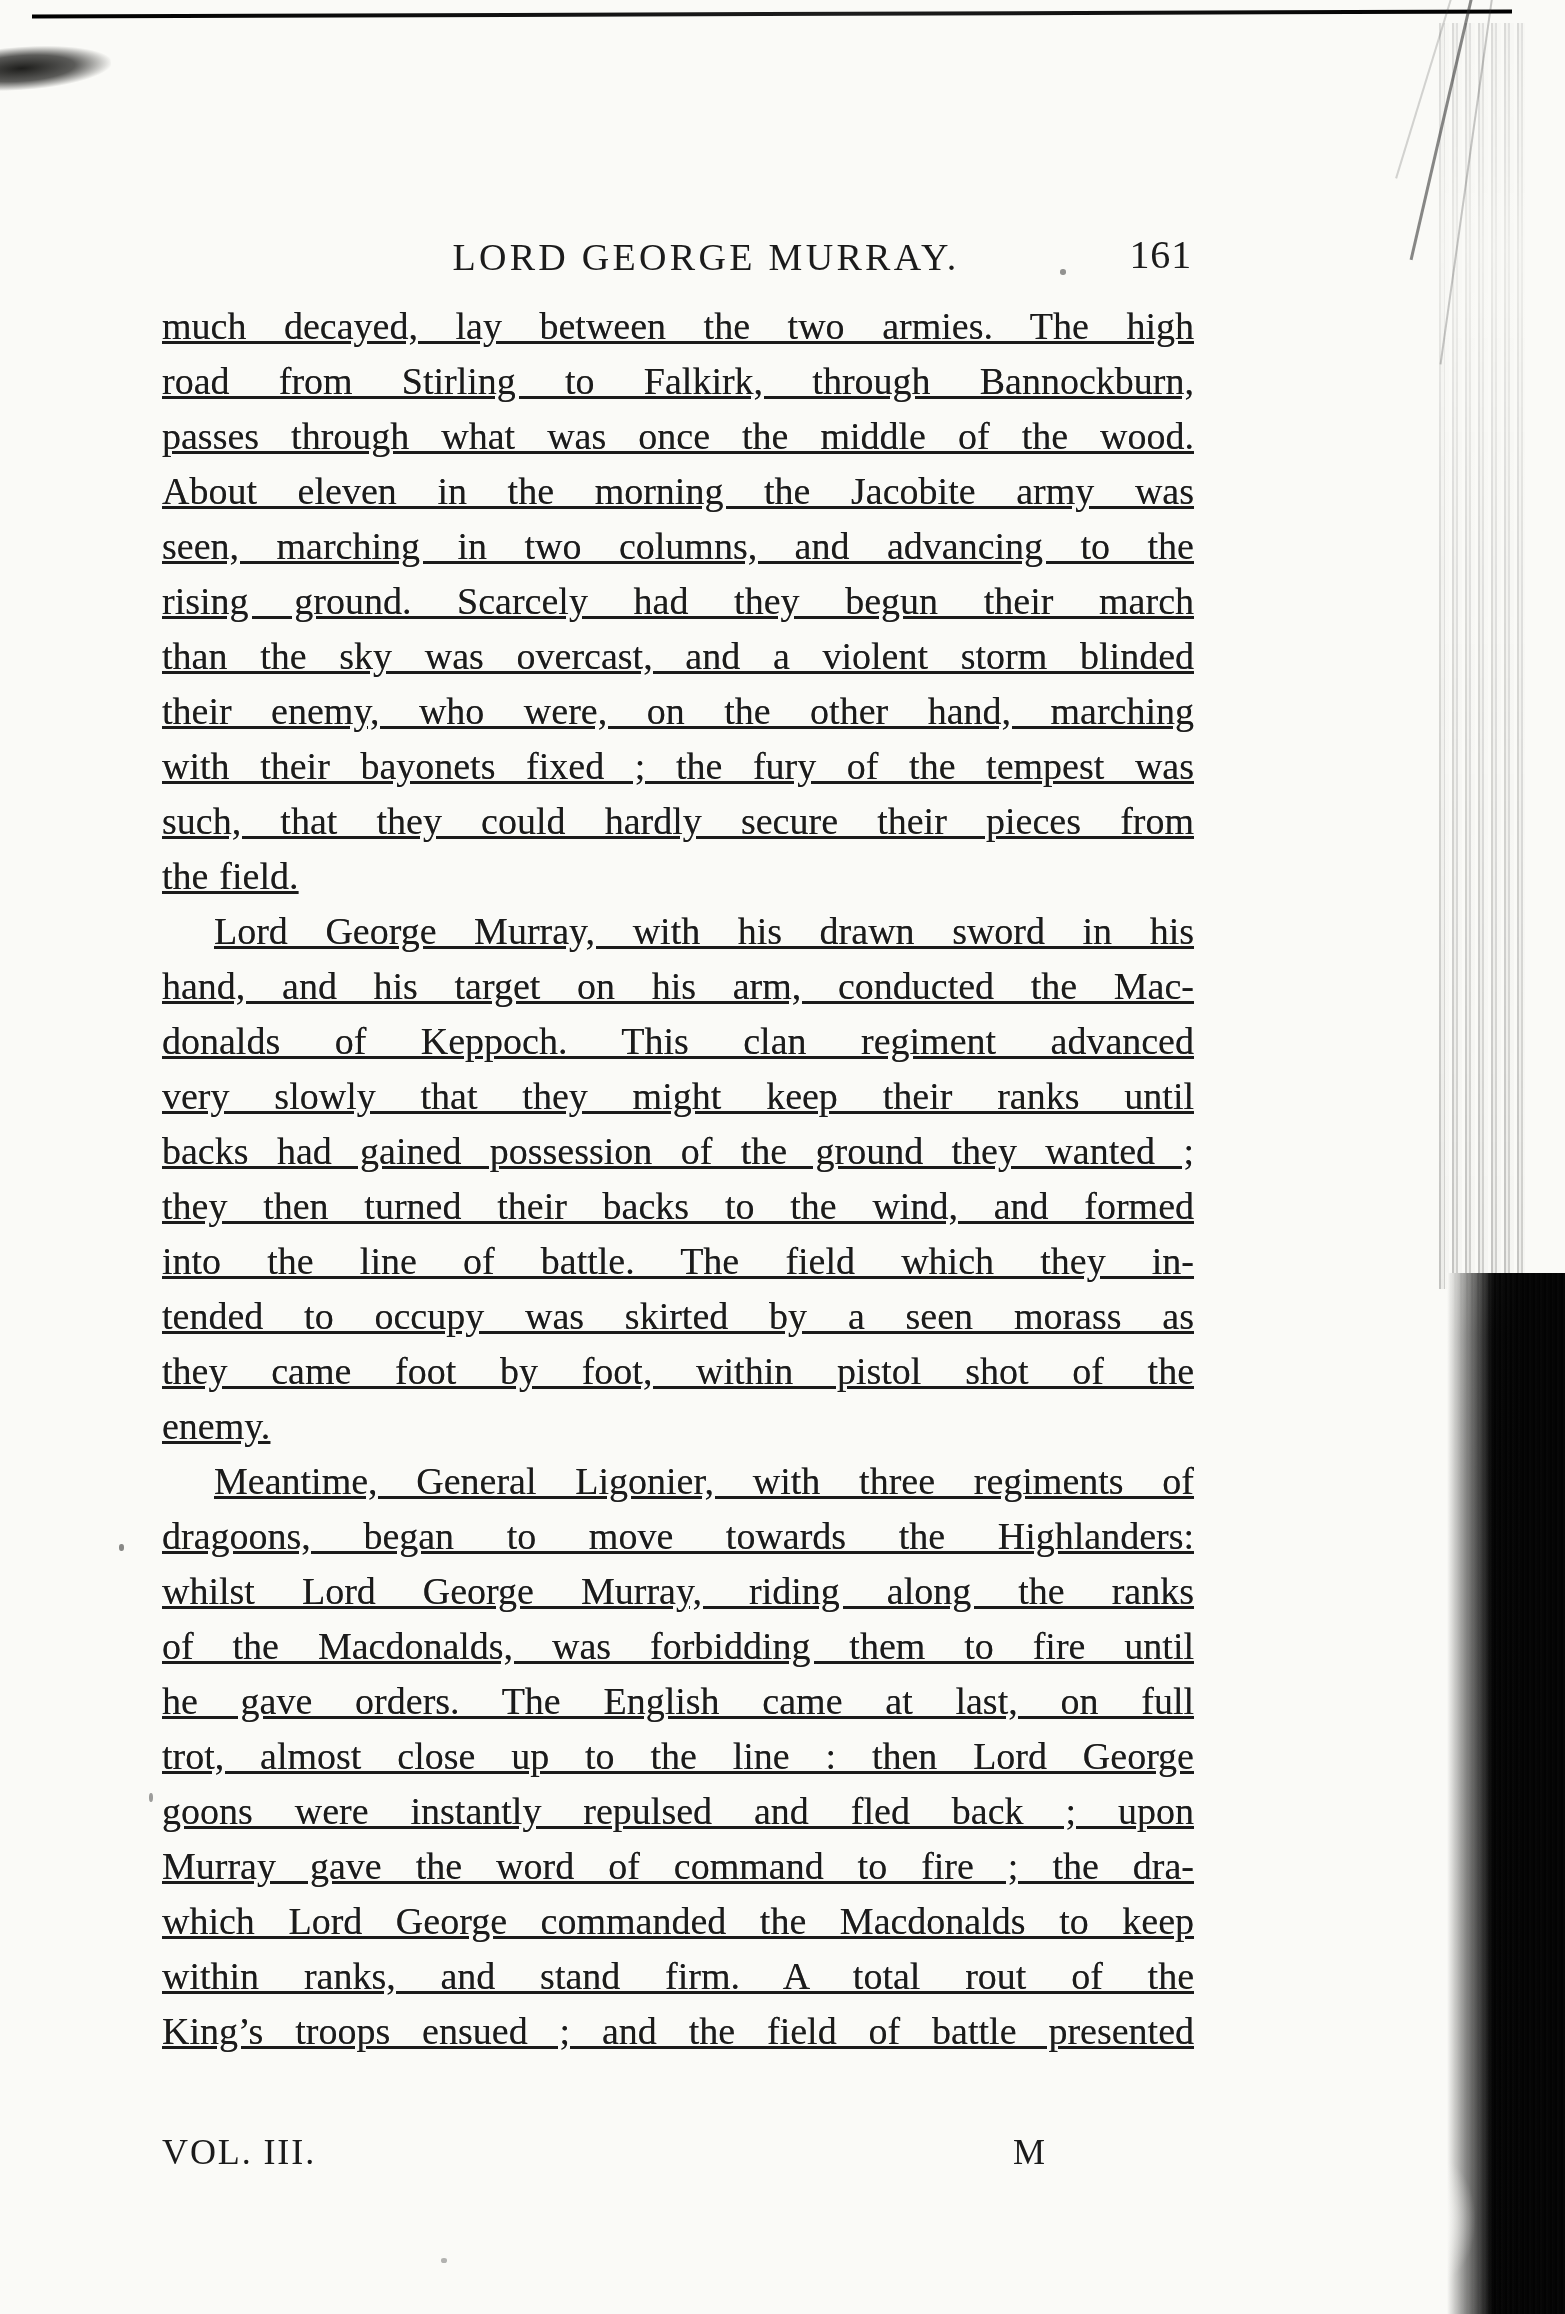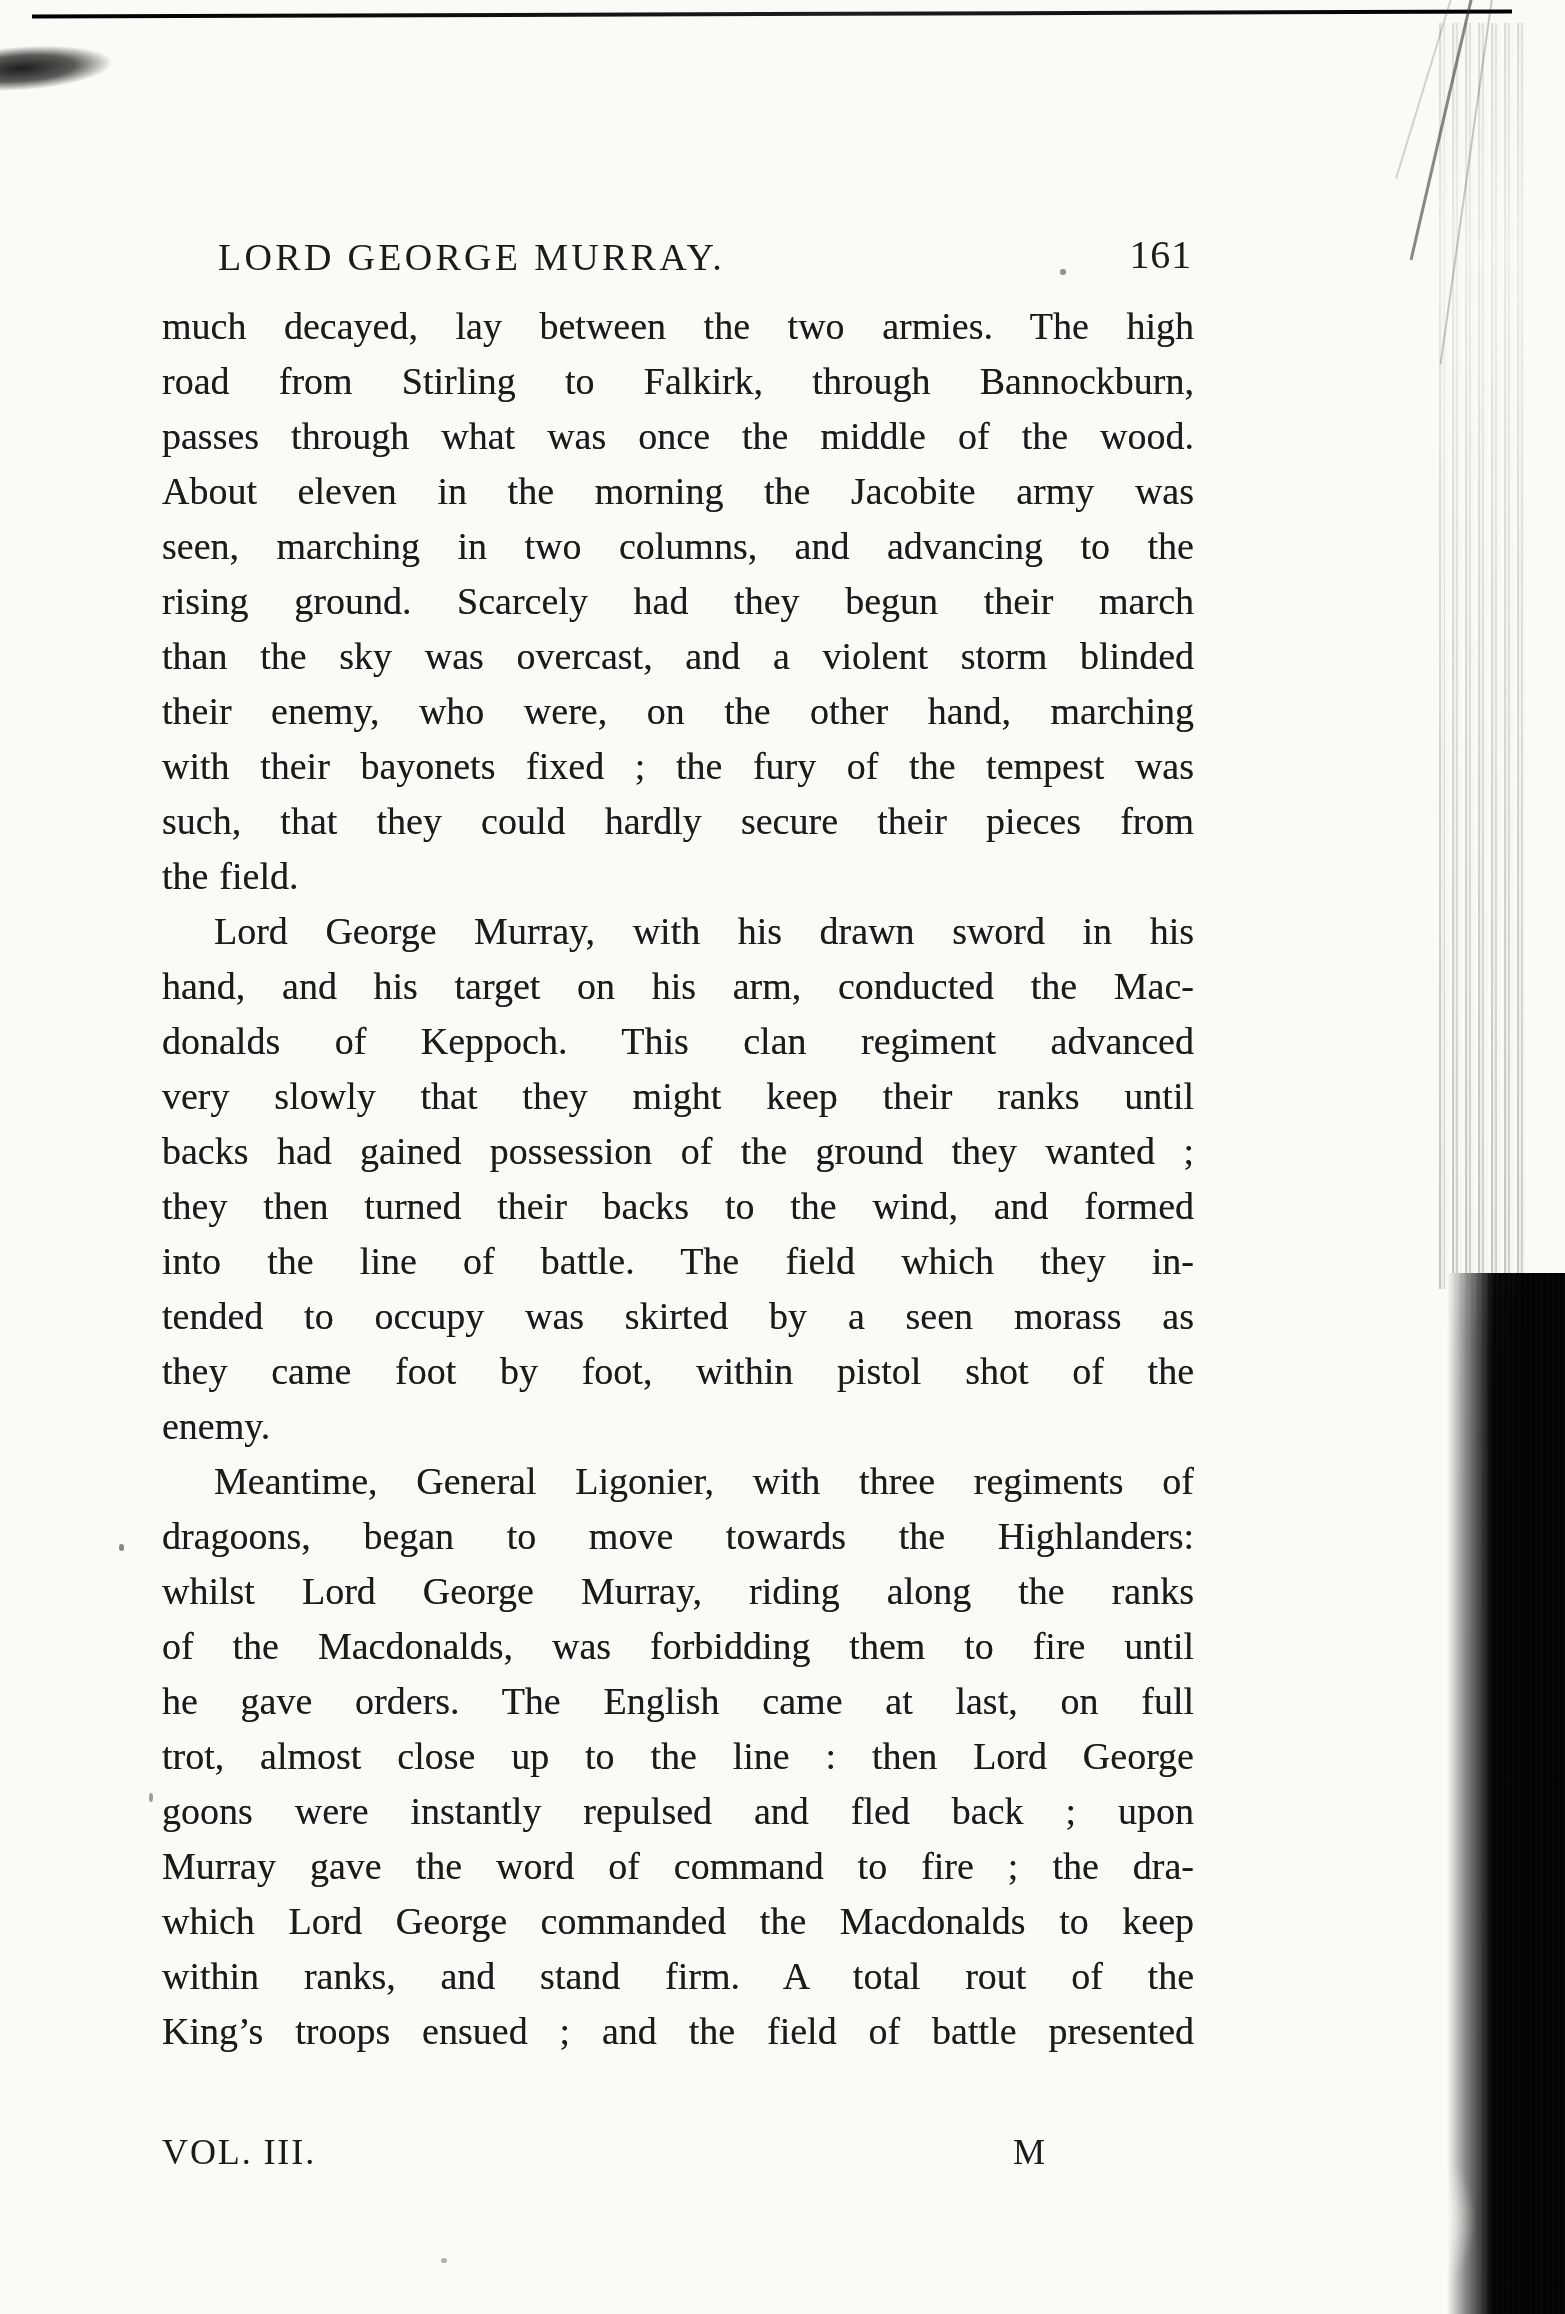--- a/index.html
+++ b/index.html
@@ -56,29 +56,30 @@
 
   .speck { position: absolute; background: #2a2a2a; border-radius: 50%; }
   .speck.s1 { left: 1060px; top: 269px; width: 5.6px; height: 5.6px; opacity: .5; }
   .speck.s2 { left: 119px; top: 1544px; width: 4.7px; height: 6.6px; opacity: .55; }
   .speck.s3 { left: 149px; top: 1793px; width: 3.8px; height: 8.5px; opacity: .45; }
   .speck.s4 { left: 441px; top: 2258px; width: 5.6px; height: 4.7px; opacity: .35; }
 
   
   .header { position: absolute; top: 235px; left: 162px; width: 1032px; height: 51px; }
   .running-title {
-    position: absolute; left: 56px; right: 0; text-align: left;
+    position: absolute; left: 56px; right: 0; text-align: center;
     font-size: 38px; letter-spacing: 3.3px; white-space: nowrap;
   }
   .page-number { position: absolute; right: 1.9px; top: -3.8px; font-size: 40px; letter-spacing: 0.9px; }
 
   .body {
     position: absolute; top: 299px; left: 162px; width: 1032px;
     font-size: 38px; line-height: 55px; word-spacing: 1.4px;
     text-shadow: 0 0 0.5px rgba(0,0,0,0.55);
+    text-decoration: underline;
   }
   .line { text-align: justify; text-align-last: justify; }
   .line.last { text-align-last: left; }
   .line.indent { text-indent: 52px; }
 
   .footer { position: absolute; top: 2102px; left: 162px; width: 1032px; font-size: 36px; margin-top: 29px; }
   .vol { letter-spacing: 1.9px; }
   .sig { position: absolute; left: 851px; top: 0; letter-spacing: 0.9px; }
 </style>
 </head>

